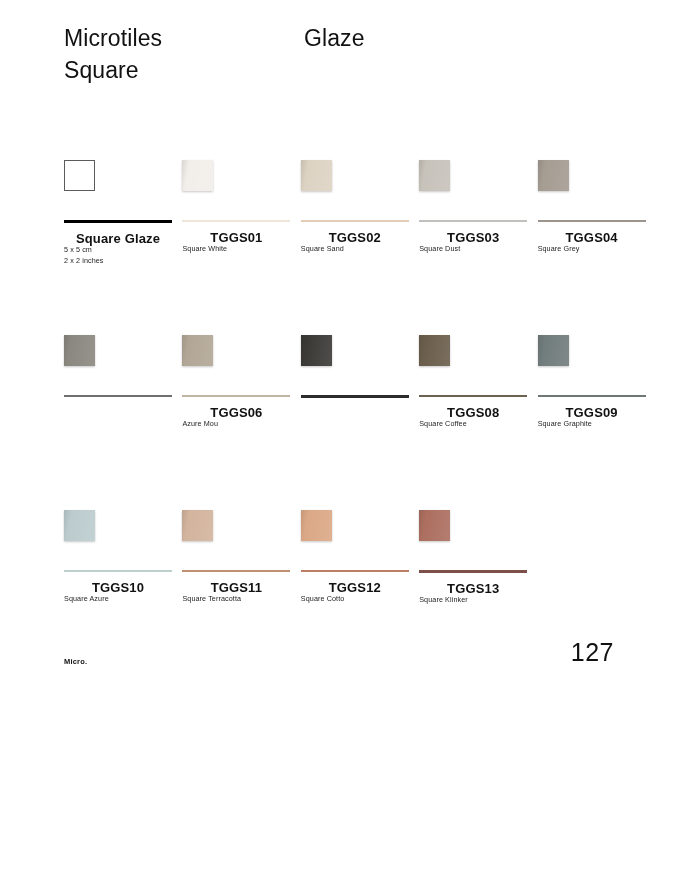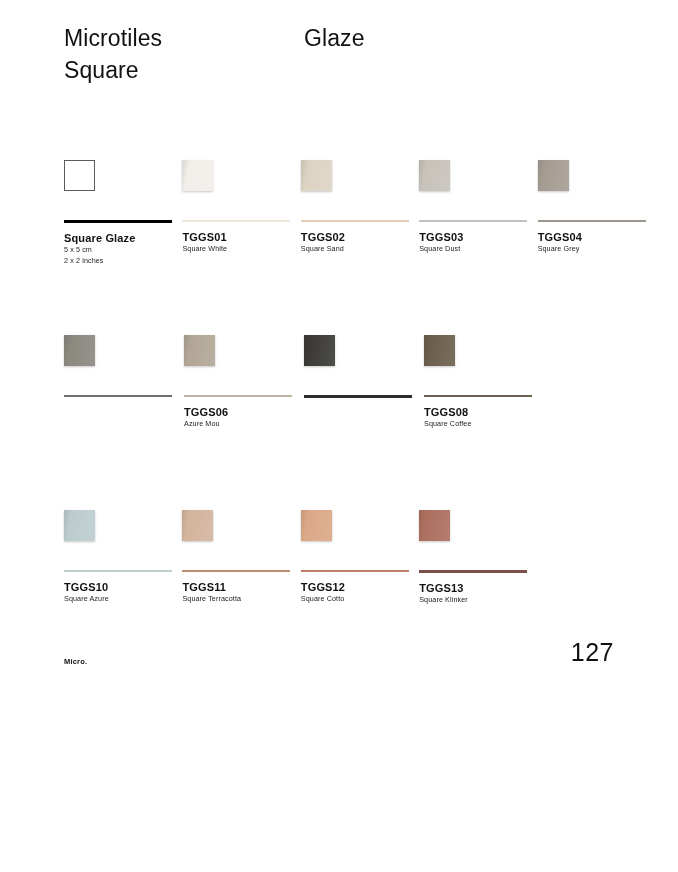--- a/index.html
+++ b/index.html
@@ -105,26 +105,27 @@
   }
   .rule.black {
     height: 3px;
     background: #000000;
   }
 
   .labels {
     margin-top: 10px;
   }
   .code {
-    font-size: 11px;
+    font-size: 13px;
     font-weight: bold;
     line-height: 11px;
     color: #111111;
     letter-spacing: 0.15px;
     white-space: nowrap;
+    text-align: center;
   }
   .name {
     font-size: 7.2px;
     font-weight: normal;
     line-height: 11px;
     color: #1c1c1c;
     letter-spacing: 0.1px;
     white-space: nowrap;
   }
   .spec {
@@ -294,20 +295,32 @@
             <div class="swatch filled" style="background: linear-gradient(100deg, rgba(0, 0, 0, 0.1) 0%, rgba(0, 0, 0, 0) 22%, rgba(255, 255, 255, 0.1) 100%), rgb(107, 94, 76);"></div>
           </div>
           <div class="rule" style="background: rgb(109, 97, 82);"></div>
           <div class="labels">
             <div class="code">TGGS08</div>
             <div class="name">Square Coffee</div>
           </div>
         </div>
       </div>
 
+      <div class="cell">
+        <div class="cell-inner">
+          <div class="swatch-area">
+            <div class="swatch filled" style="background: linear-gradient(100deg, rgba(0, 0, 0, 0.1) 0%, rgba(0, 0, 0, 0) 22%, rgba(255, 255, 255, 0.1) 100%), rgb(113, 124, 124);"></div>
+          </div>
+          <div class="rule" style="background: rgb(109, 119, 117);"></div>
+          <div class="labels">
+            <div class="code">TGGS09</div>
+            <div class="name">Square Graphite</div>
+          </div>
+        </div>
+      </div>
 
     </div>
 
     <div class="row">
 
       <div class="cell">
         <div class="cell-inner">
           <div class="swatch-area">
             <div class="swatch filled" style="background: linear-gradient(100deg, rgba(0, 0, 0, 0.1) 0%, rgba(0, 0, 0, 0) 22%, rgba(255, 255, 255, 0.1) 100%), rgb(188, 204, 206);"></div>
           </div>

